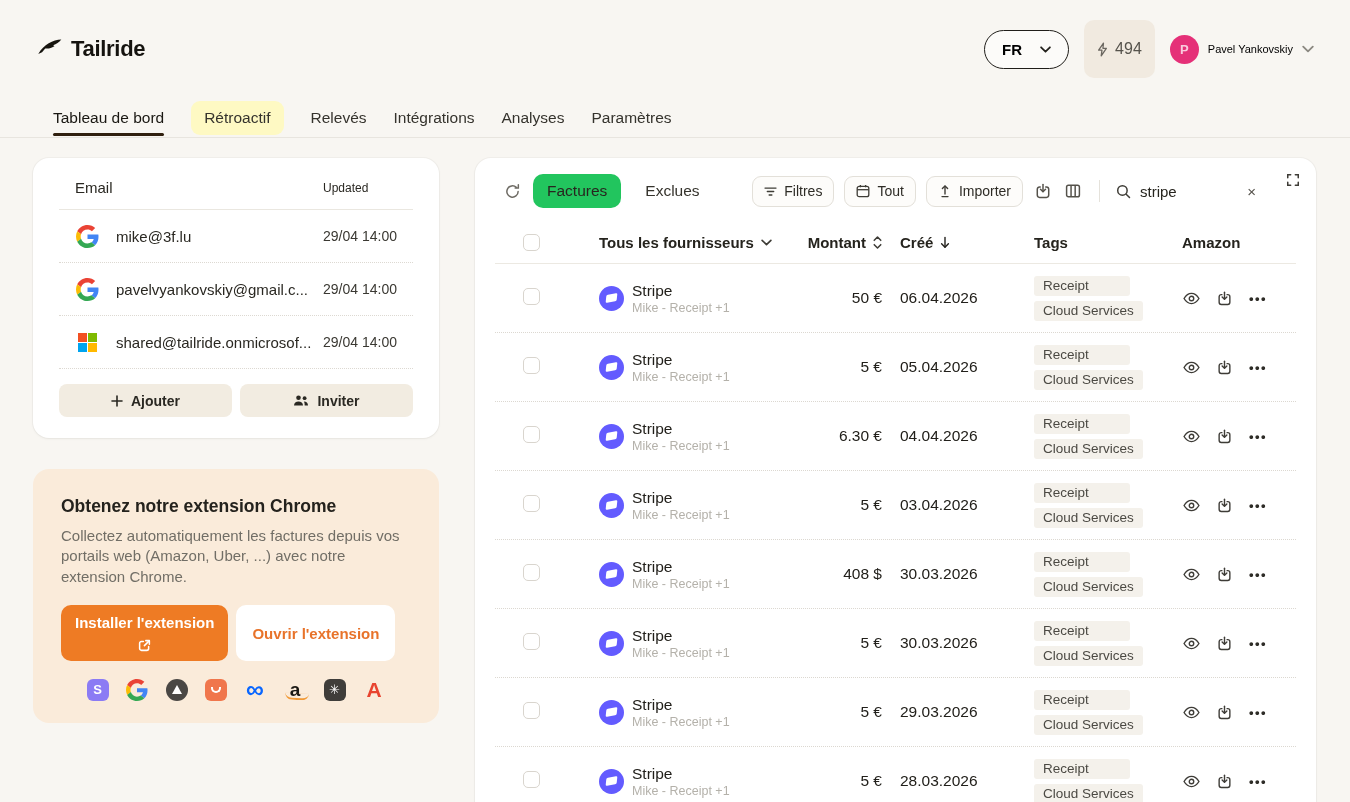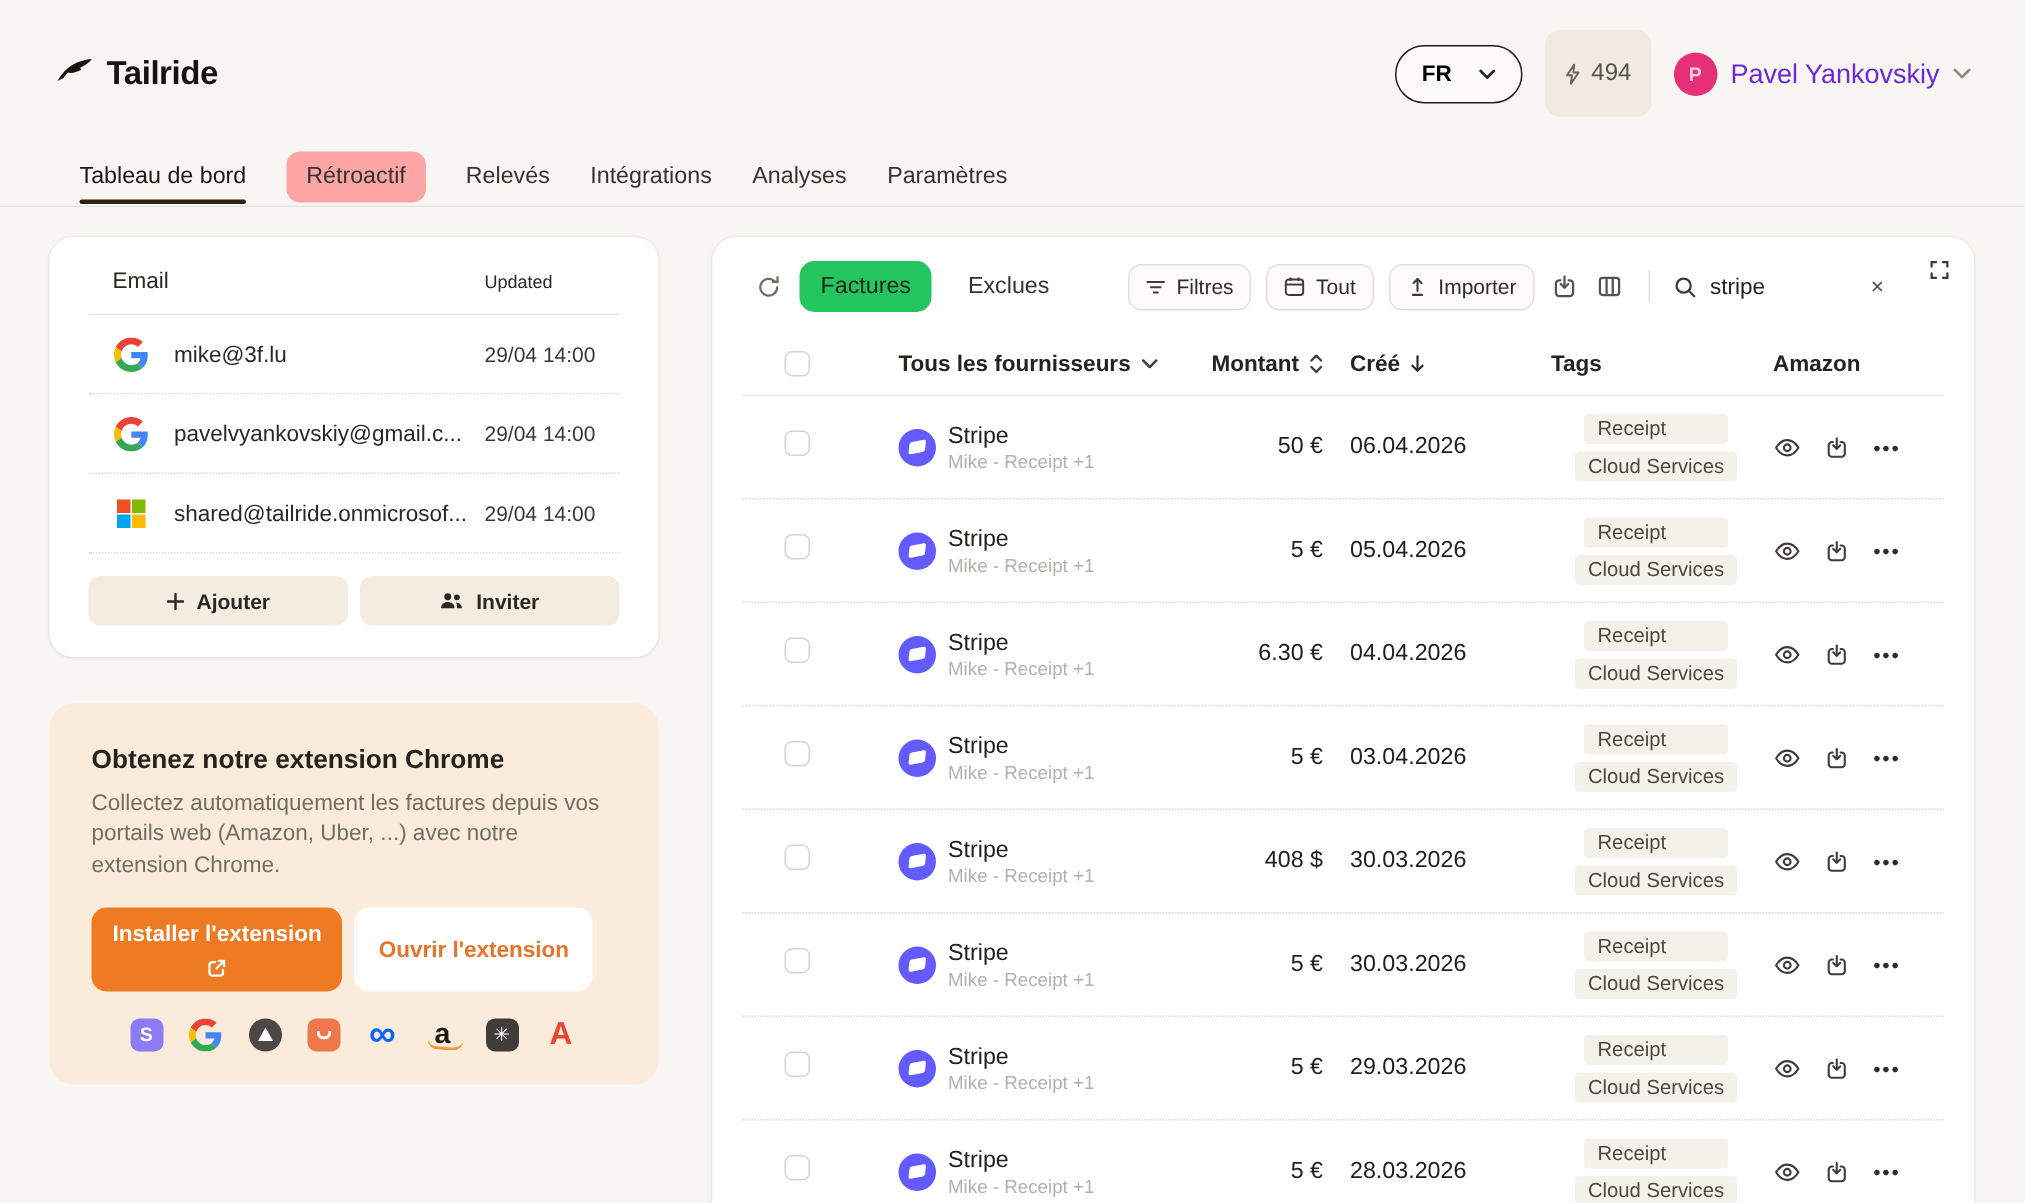--- a/index.html
+++ b/index.html
@@ -12,28 +12,28 @@
   .brand { display:flex; align-items:center; gap:8px; }
   .brand-name { font-size:22px; font-weight:700; letter-spacing:-0.3px; color:#15130F; }
   .top-right { margin-left:auto; display:flex; align-items:center; gap:15px; }
   .lang-select { display:flex; align-items:center; gap:18px; border:1.6px solid #201E1A; border-radius:21px;
     padding:10px 17px; background:#FCFBF9; font-weight:700; font-size:15px; cursor:pointer; }
   .credits { display:flex; align-items:center; gap:7px; background:#F1EAE0; border-radius:10px;
     padding:20px 13px; color:#56534C; font-size:16px; }
   .user { display:flex; align-items:center; gap:9px; cursor:pointer; }
   .avatar { width:29px; height:29px; border-radius:50%; background:#E53078; color:#F9CADC;
     display:flex; align-items:center; justify-content:center; font-size:13px; font-weight:700; }
-  .user-name { font-size:18px; font-weight:500; color:#6d28d9; }
+  .user-name { font-size:11px; font-weight:500; color:#000000; }
 
   
   .nav { display:flex; align-items:center; gap:27px; padding:0 0 0 53px; border-bottom:1px solid #E8E5DF; height:40px; }
   .nav-item { font-size:15.5px; color:#35332D; padding:8px 0; cursor:pointer; position:relative; white-space:nowrap; }
   .nav-item.active { color:#191712; font-weight:500; }
   .nav-item.active::after { content:''; position:absolute; left:0; right:0; bottom:-1px; height:3px; background:#30200F; border-radius:2px; }
-  .nav-item.hovered { background:#fca5a5; border-radius:9px; padding:8px 13px; }
+  .nav-item.hovered { background:#fef9c3; border-radius:9px; padding:8px 13px; }
 
   
   .main { display:flex; gap:36px; padding:20px 34px 0 33px; align-items:flex-start; }
   .left-col { width:406px; flex:0 0 406px; }
   .card { background:#FFFFFF; border-radius:16px; box-shadow:0 1px 3px rgba(40,35,25,.05), 0 0 0 1px rgba(40,35,25,.03); }
 
   
   .email-card { padding:8px 26px 21px 26px; }
   .email-head { display:flex; height:44px; align-items:center; border-bottom:1px solid #EAE7E0; }
   .email-head .h-email { font-size:15px; font-weight:500; color:#2A2822; margin-left:16px; }
@@ -99,21 +99,21 @@
   .tbody .trow { height:69px; border-top:1px dotted #DCD8D1; }
   .tbody .trow:first-child { border-top:1px solid #ECE9E2; }
   .c-supplier { display:flex; align-items:center; gap:8px; }
   .stripe-mark { width:25px; height:25px; border-radius:50%; background:#635BFF; display:flex; align-items:center; justify-content:center; flex:0 0 auto; }
   .stripe-mark .pg { width:11px; height:8px; background:#fff; border-radius:1.5px; transform:skewY(-10deg) skewX(-6deg); }
   .supinfo { display:flex; flex-direction:column; }
   .supname { font-size:15.5px; font-weight:500; color:#22201B; }
   .supsub { font-size:12.5px; color:#B4B1AA; margin-top:1px; }
   .c-amount { text-align:right; padding-right:12px; font-size:15.5px; color:#22201B; }
   .c-date { padding-left:6px; font-size:15.5px; color:#22201B; }
-  .c-tags { padding-left:10px; display:flex; flex-direction:column; gap:5px; align-items:center; }
+  .c-tags { padding-left:10px; display:flex; flex-direction:column; gap:5px; align-items:flex-start; }
   .tag { background:#F4F1EB; color:#4B4943; font-size:13.5px; padding:2px 9px 3px 9px; border-radius:3px; min-width:96px; white-space:nowrap; }
   .c-actions { display:flex; align-items:center; gap:15px; padding-left:8px; }
   .act { background:none; border:none; cursor:pointer; display:flex; align-items:center; padding:1px; }
   .dots { font-size:13px; font-weight:700; letter-spacing:1.5px; color:#2E2C27; }
 
   svg { display:block; }
 </style>
 </head>
 <body>
 

